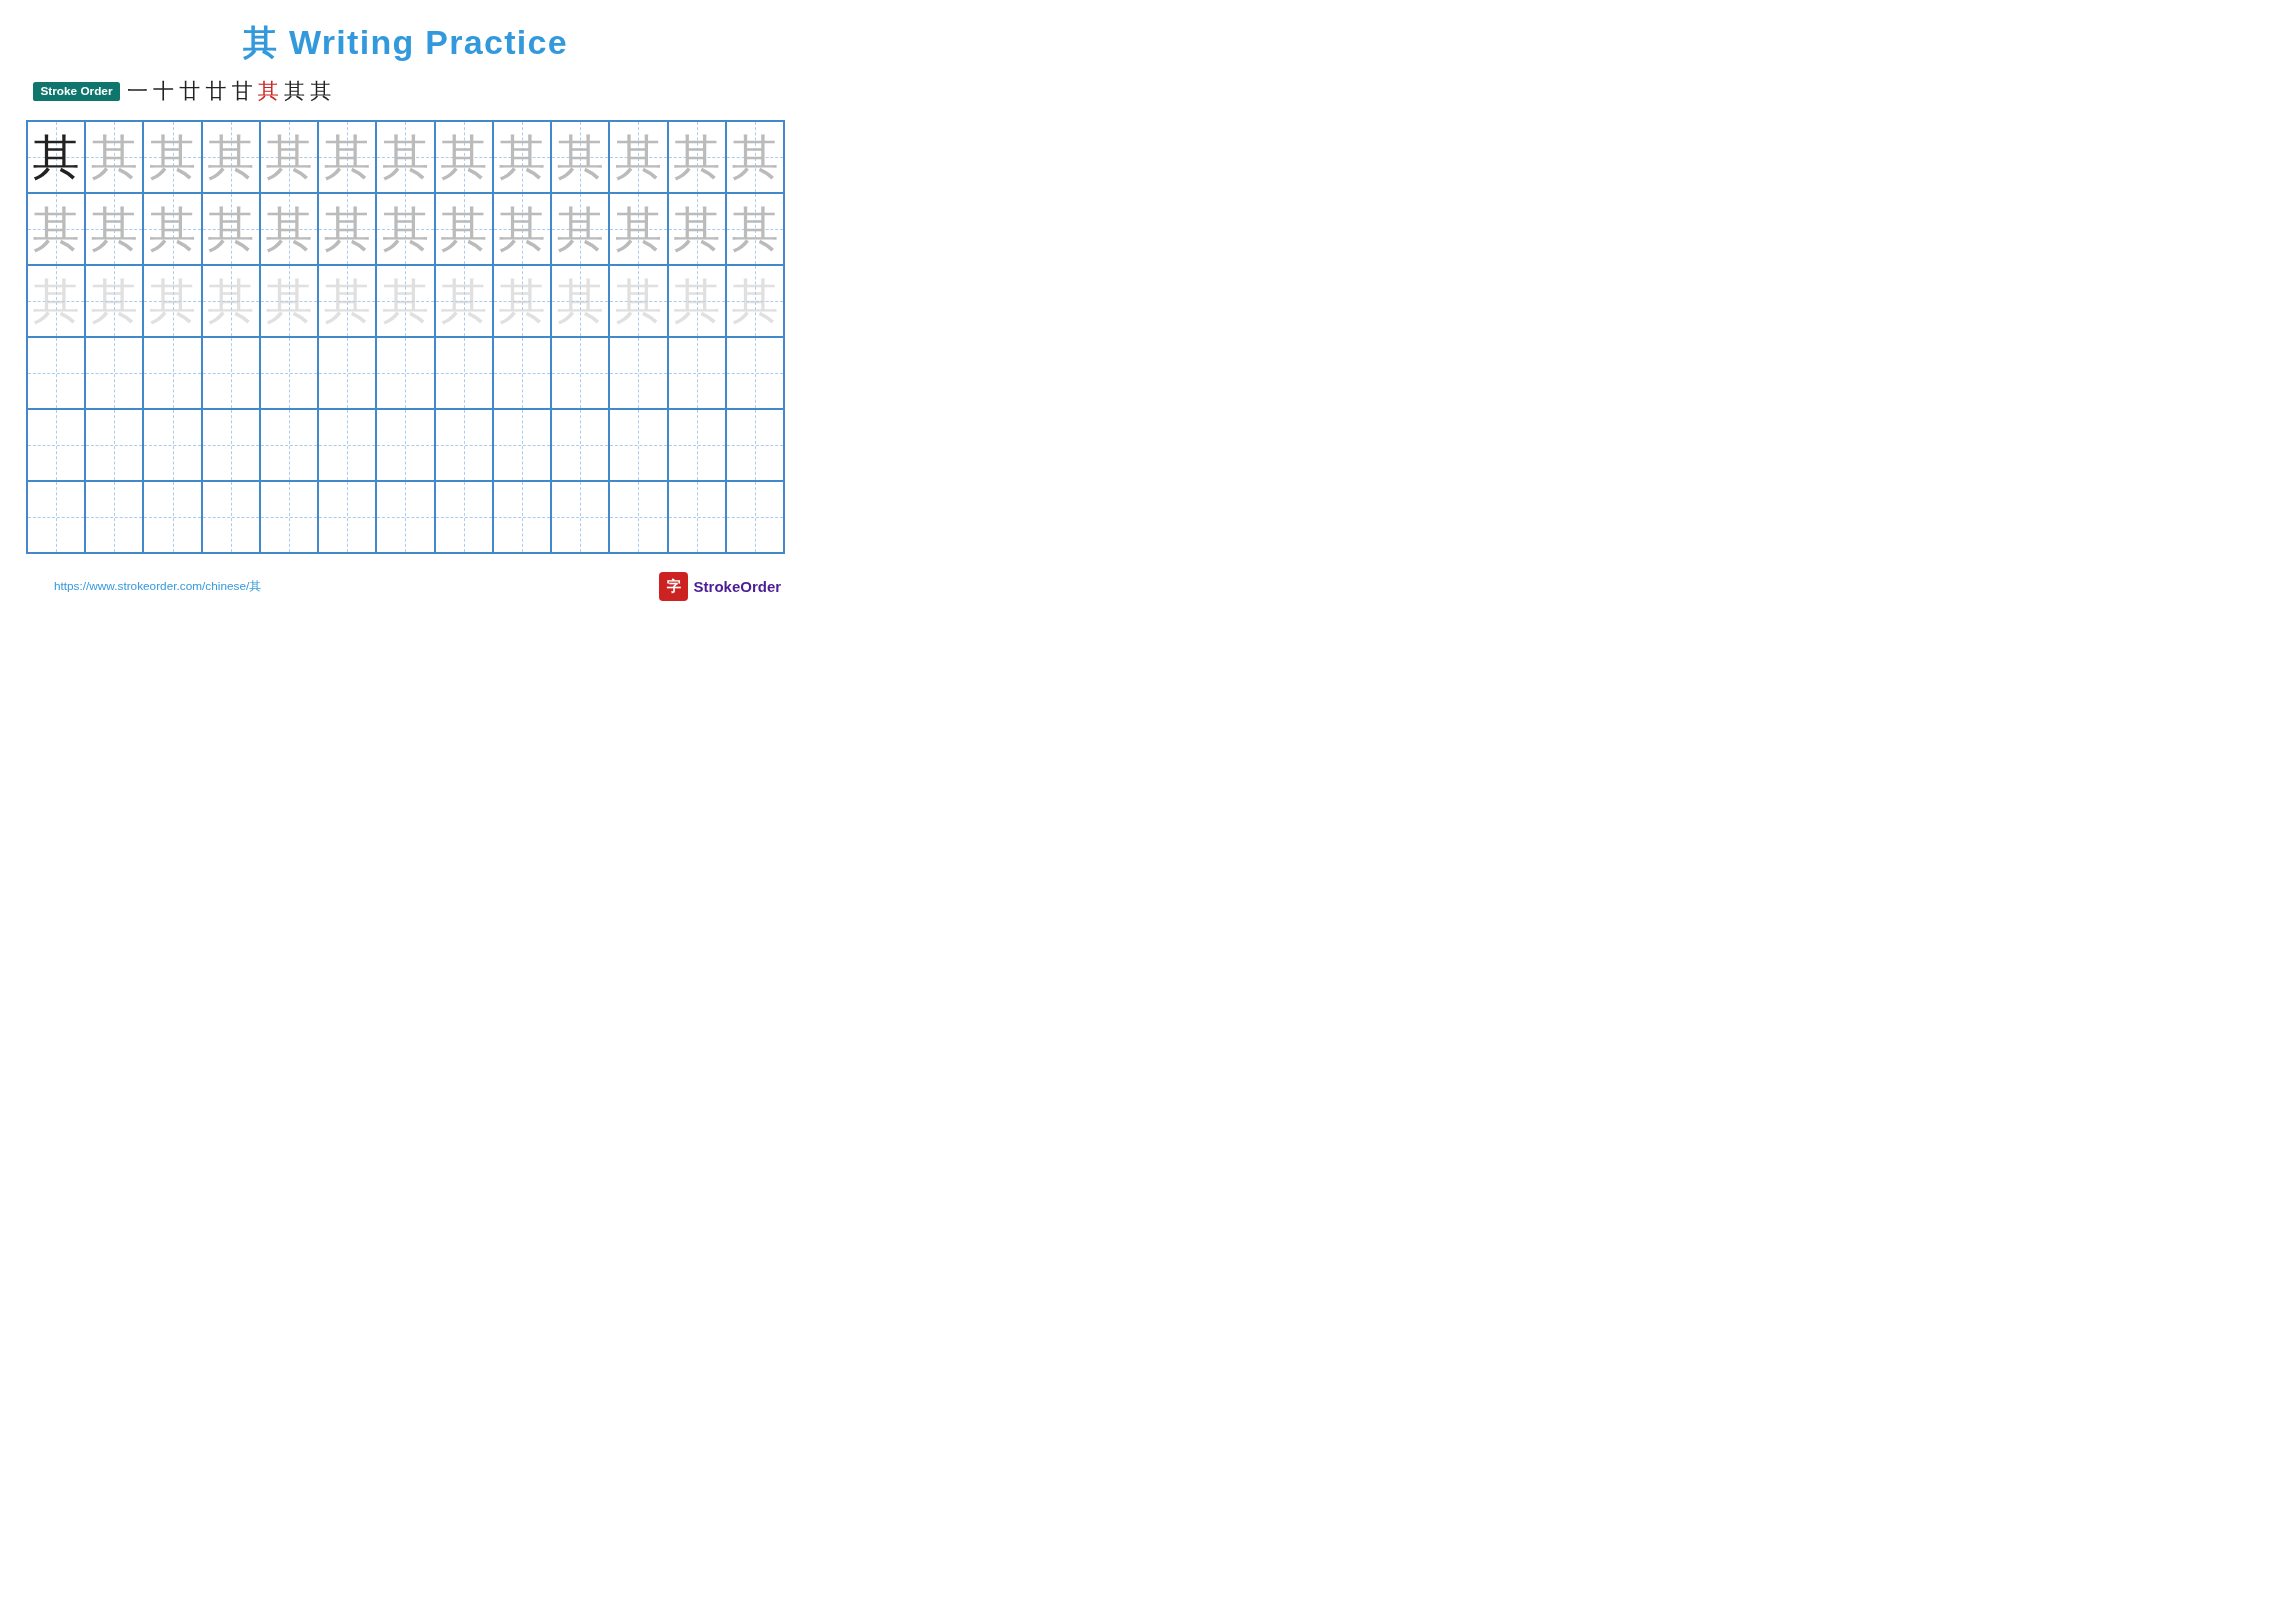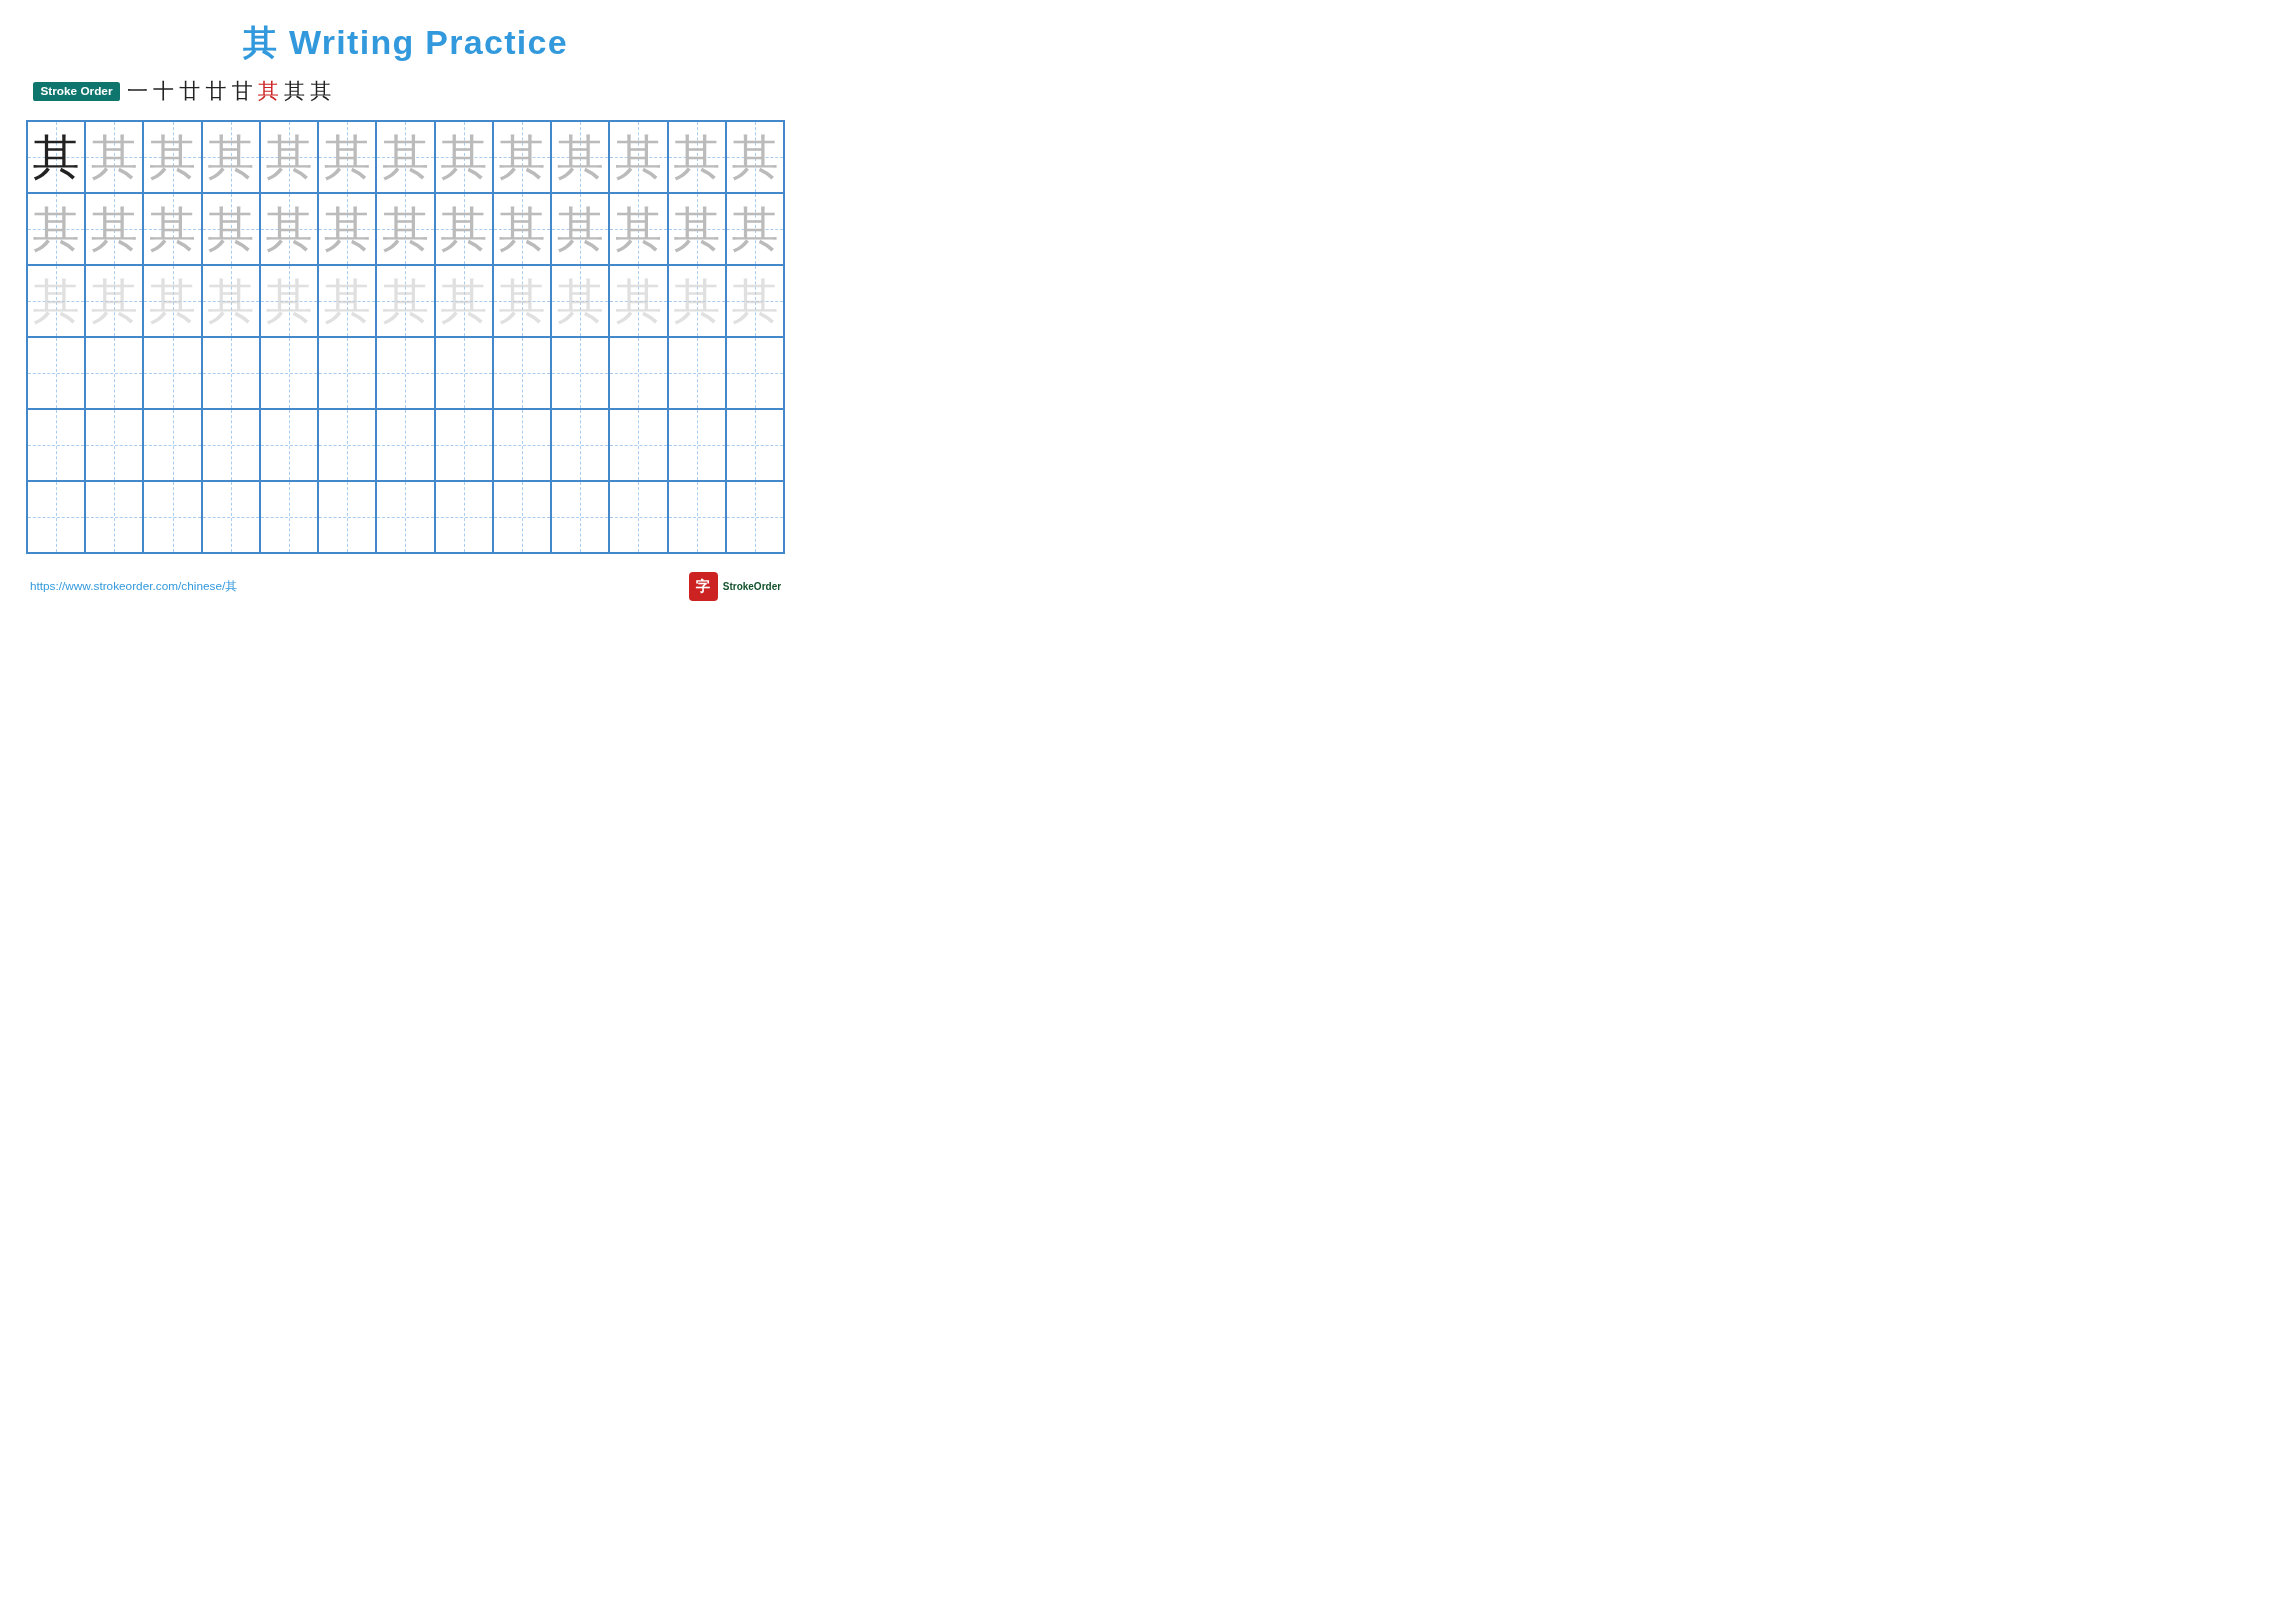--- a/index.html
+++ b/index.html
@@ -123,20 +123,21 @@
       justify-content: space-between;
       align-items: center;
       margin-top: 18.3px;
       padding: 0 3.9px;
     }
 
     .footer-url {
       color: #3399dd;
       font-size: 11.8px;
       text-decoration: none;
+      margin-left: 24px;
     }
 
     .footer-logo {
       display: flex;
       align-items: center;
       gap: 5.2px;
     }
 
     .logo-icon {
       width: 29px;
@@ -145,23 +146,23 @@
       border-radius: 3.9px;
       display: flex;
       align-items: center;
       justify-content: center;
       color: white;
       font-size: 14.4px;
       font-weight: bold;
     }
 
     .logo-text {
-      font-size: 10px;
+      font-size: 15px;
       font-weight: bold;
-      color: #14532d;
+      color: #4c1d95;
     }
   </style>
 </head>
 <body>
 
 <h1 class="page-title">其 Writing Practice</h1>
 
 <div class="stroke-order-row">
   <span class="stroke-order-badge">Stroke Order</span>
   <div class="stroke-sequence">

